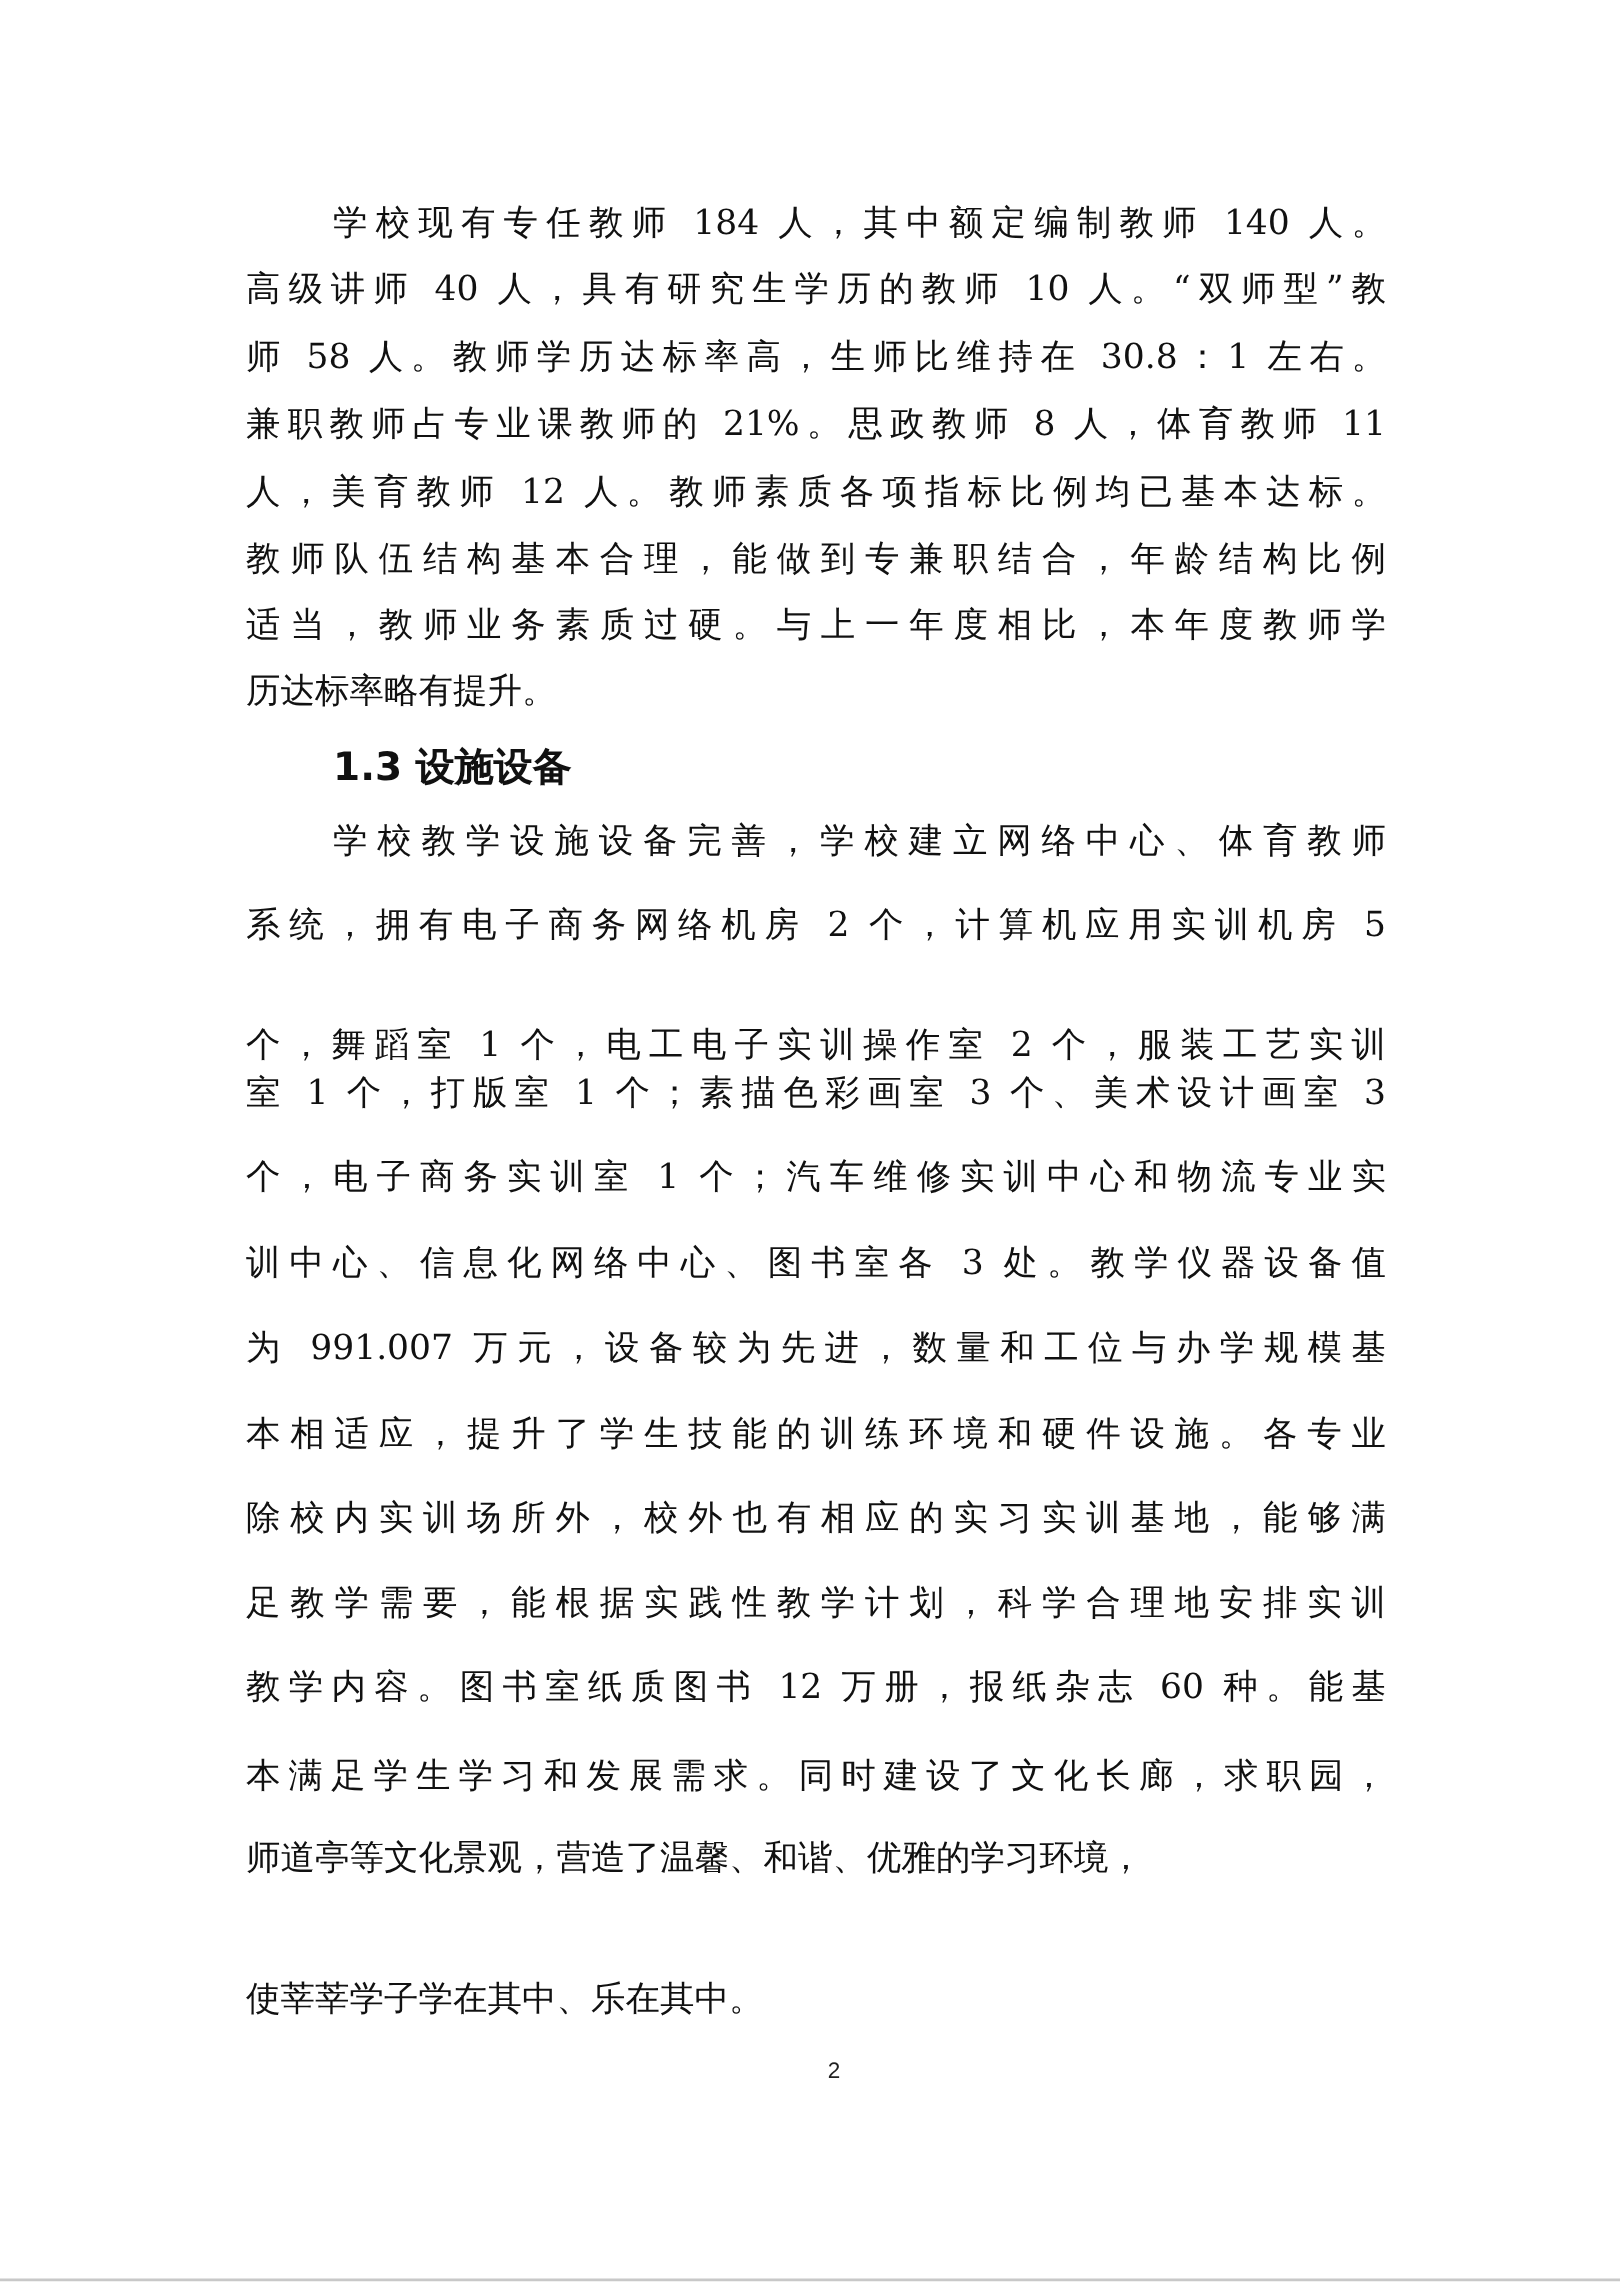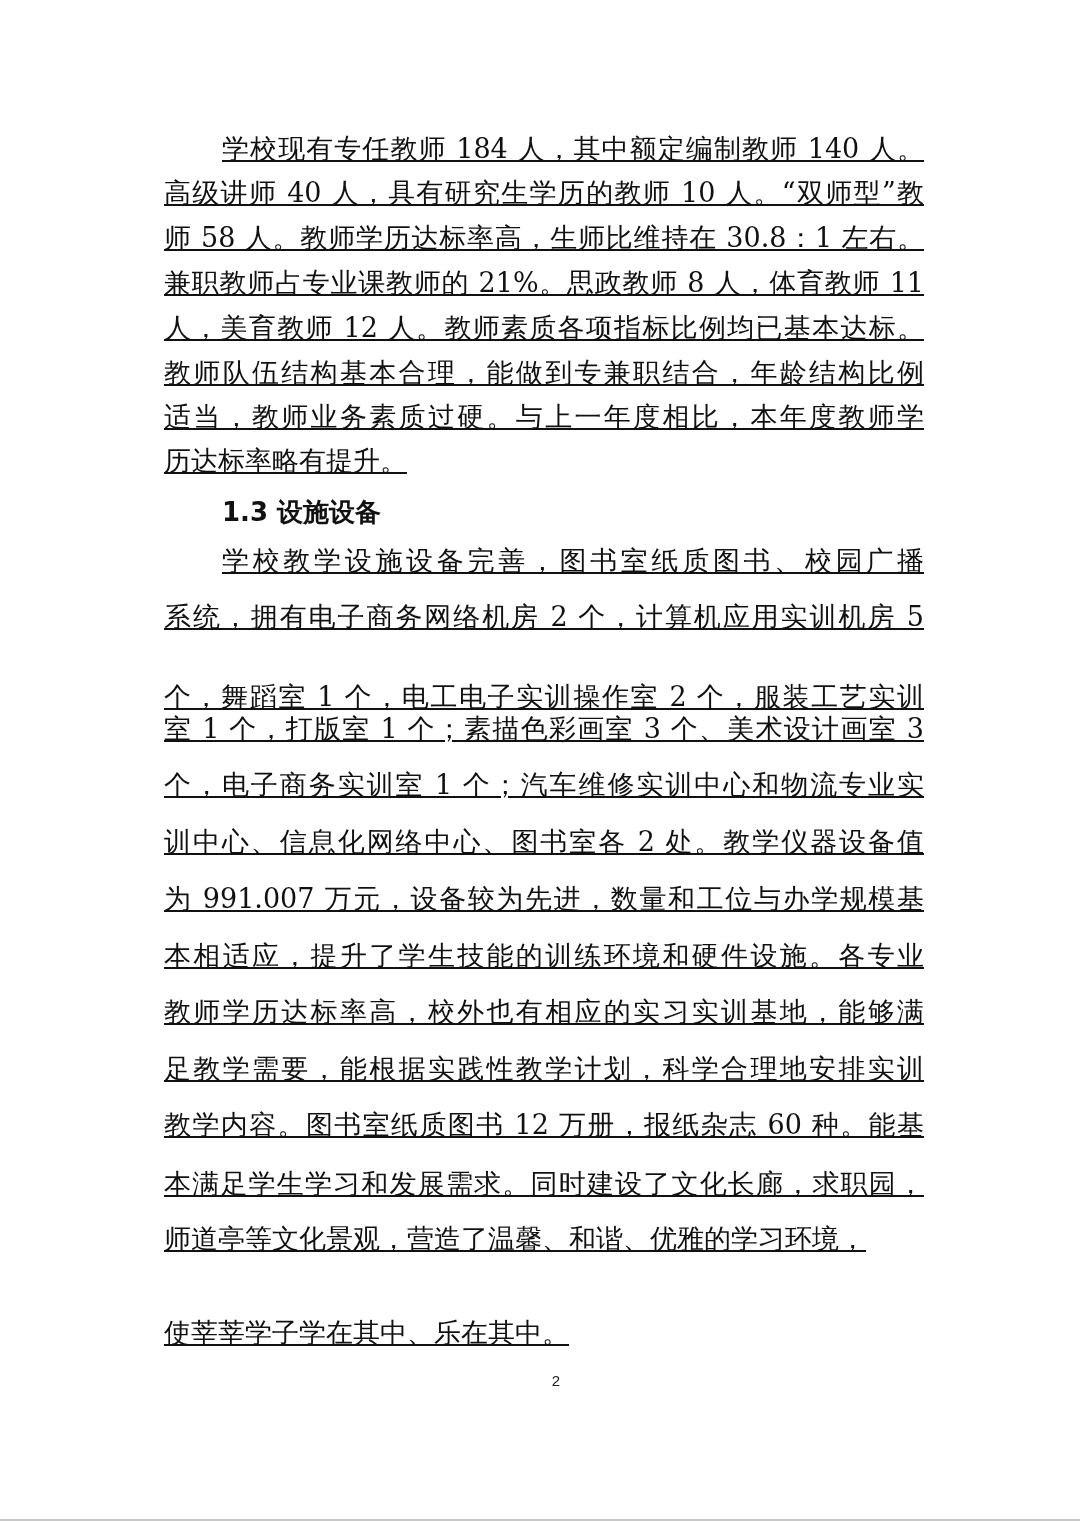--- a/index.html
+++ b/index.html
@@ -1,20 +1,20 @@
 <!DOCTYPE html>
 <html><head>
   <meta charset="utf-8">
   <style>
     html, body { margin: 0; padding: 0; background: #ffffff; }
     body { width: 1080px; height: 1521px; position: relative; overflow: hidden;
            font-family: "DejaVu Serif", "Liberation Serif", serif; color: #111; }
     .page { position: absolute; left: 0; top: 0; width: 1080px; height: 1519px; background: #fff; }
-    .line { position: absolute; left: 164px; width: 760px; font-size: 27px; line-height: 34px;
-            white-space: nowrap; text-align: justify; text-align-last: justify; letter-spacing: 0px; text-decoration: underline; }
+    .line { position: absolute; left: 164px; width: 760px; font-size: 23px; line-height: 34px;
+            white-space: nowrap; text-align: justify; text-align-last: justify; letter-spacing: 0px; }
     .line.indent { left: 222px; width: 702px; }
     .line.last { text-align-last: left; }
     .heading { position: absolute; left: 222px; font-family: "DejaVu Sans", "Liberation Sans", sans-serif;
                font-weight: bold; font-size: 26px; line-height: 34px; white-space: nowrap; }
     .pagenum { position: absolute; left: 0; width: 1112px; text-align: center; top: 1372px;
                font-family: "Liberation Sans", sans-serif; font-size: 15px; color: #222; }
     .bottom-rule { position: absolute; left: 0; top: 1519px; width: 1080px; height: 2px; background: #c8c8c8; }
   </style>
 </head>
 <body>
@@ -28,29 +28,29 @@
     <div class="line" style="top:266px">兼职教师占专业课教师的 21%。思政教师 8 人，体育教师 11</div>
     <div class="line" style="top:311px">人，美育教师 12 人。教师素质各项指标比例均已基本达标。</div>
     <div class="line" style="top:356px">教师队伍结构基本合理，能做到专兼职结合，年龄结构比例</div>
     <div class="line" style="top:400px">适当，教师业务素质过硬。与上一年度相比，本年度教师学</div>
     <div class="line last" style="top:444px">历达标率略有提升。</div>
   </div>
 
   <div class="heading" style="top:495px">1.3 设施设备</div>
 
   <div>
-    <div class="line indent" style="top:544px">学校教学设施设备完善，图书室纸质图书、校园广播</div>
+    <div class="line indent" style="top:544px">学校教学设施设备完善，学校建立网络中心、体育教师</div>
     <div class="line" style="top:600px">系统，拥有电子商务网络机房 2 个，计算机应用实训机房 5</div>
     <div class="line" style="top:680px">个，舞蹈室 1 个，电工电子实训操作室 2 个，服装工艺实训</div>
     <div class="line" style="top:712px">室 1 个，打版室 1 个；素描色彩画室 3 个、美术设计画室 3</div>
     <div class="line" style="top:768px">个，电子商务实训室 1 个；汽车维修实训中心和物流专业实</div>
-    <div class="line" style="top:825px">训中心、信息化网络中心、图书室各 2 处。教学仪器设备值</div>
+    <div class="line" style="top:825px">训中心、信息化网络中心、图书室各 3 处。教学仪器设备值</div>
     <div class="line" style="top:882px">为 991.007 万元，设备较为先进，数量和工位与办学规模基</div>
     <div class="line" style="top:939px">本相适应，提升了学生技能的训练环境和硬件设施。各专业</div>
-    <div class="line" style="top:995px">教师学历达标率高，校外也有相应的实习实训基地，能够满</div>
+    <div class="line" style="top:995px">除校内实训场所外，校外也有相应的实习实训基地，能够满</div>
     <div class="line" style="top:1052px">足教学需要，能根据实践性教学计划，科学合理地安排实训</div>
     <div class="line" style="top:1108px">教学内容。图书室纸质图书 12 万册，报纸杂志 60 种。能基</div>
     <div class="line" style="top:1167px">本满足学生学习和发展需求。同时建设了文化长廊，求职园，</div>
     <div class="line last" style="top:1222px">师道亭等文化景观，营造了温馨、和谐、优雅的学习环境，</div>
     <div class="line last" style="top:1316px">使莘莘学子学在其中、乐在其中。</div>
   </div>
 
   <div class="pagenum">2</div>
 </div>
 

